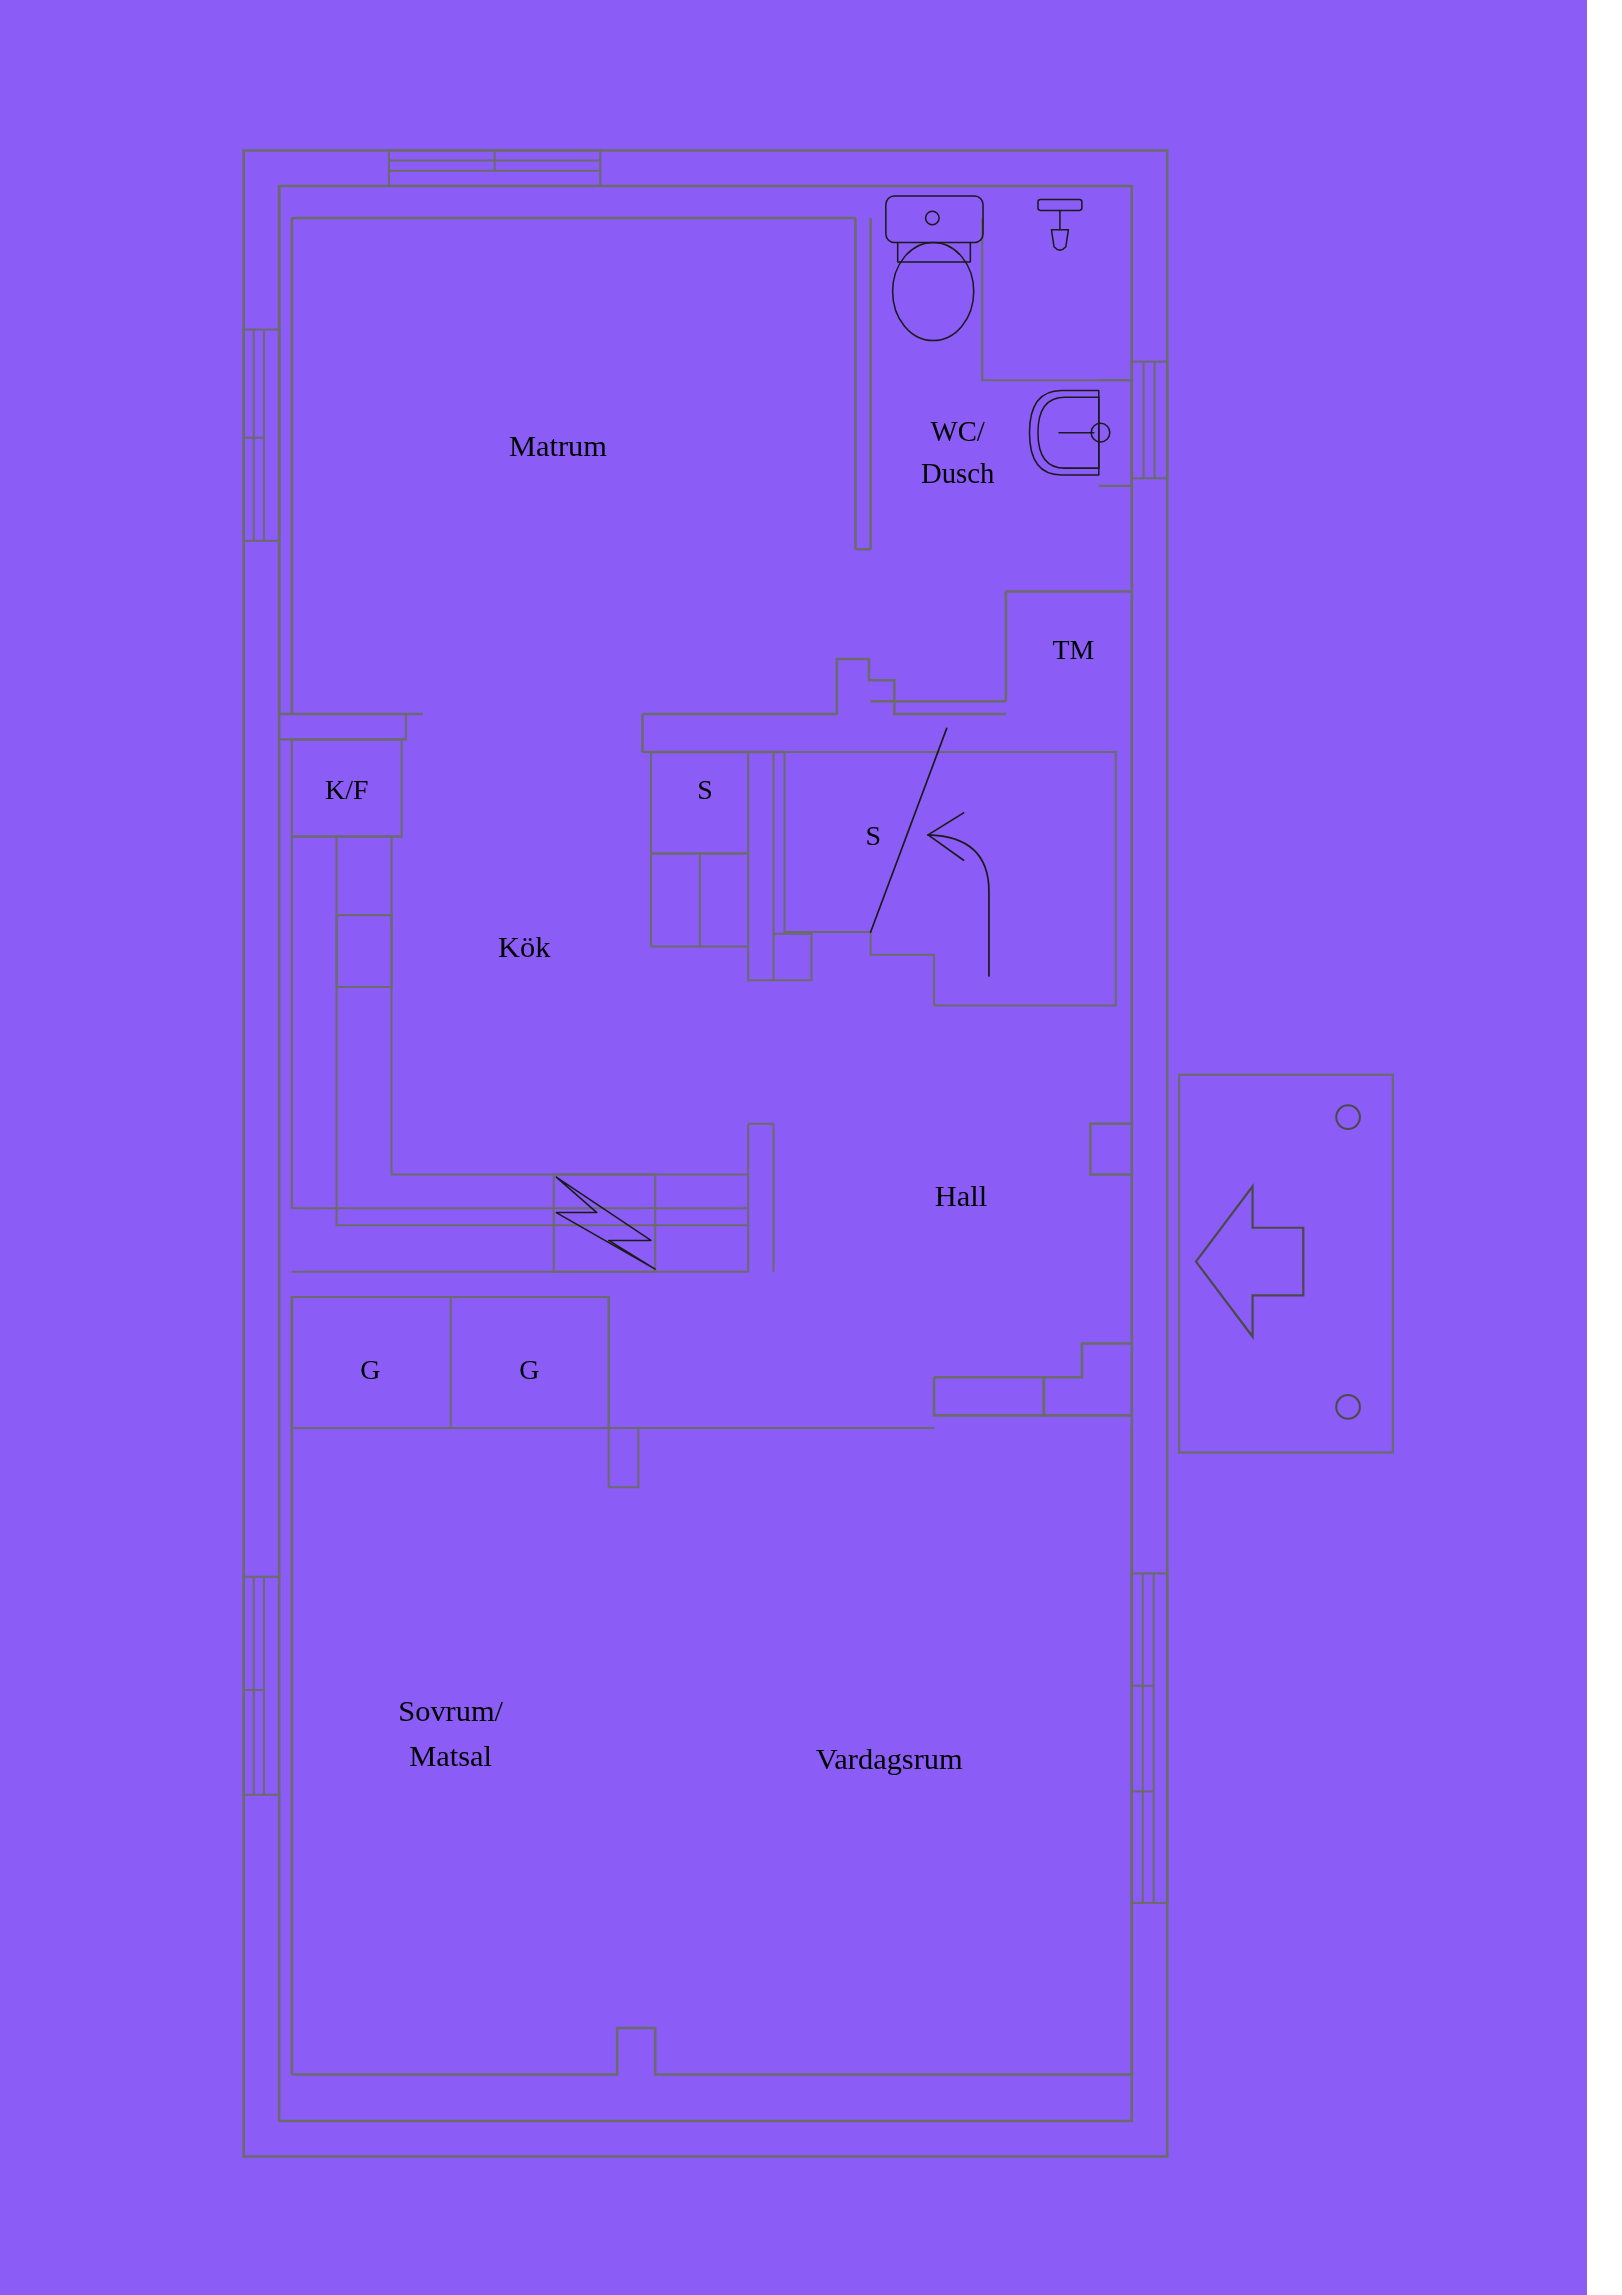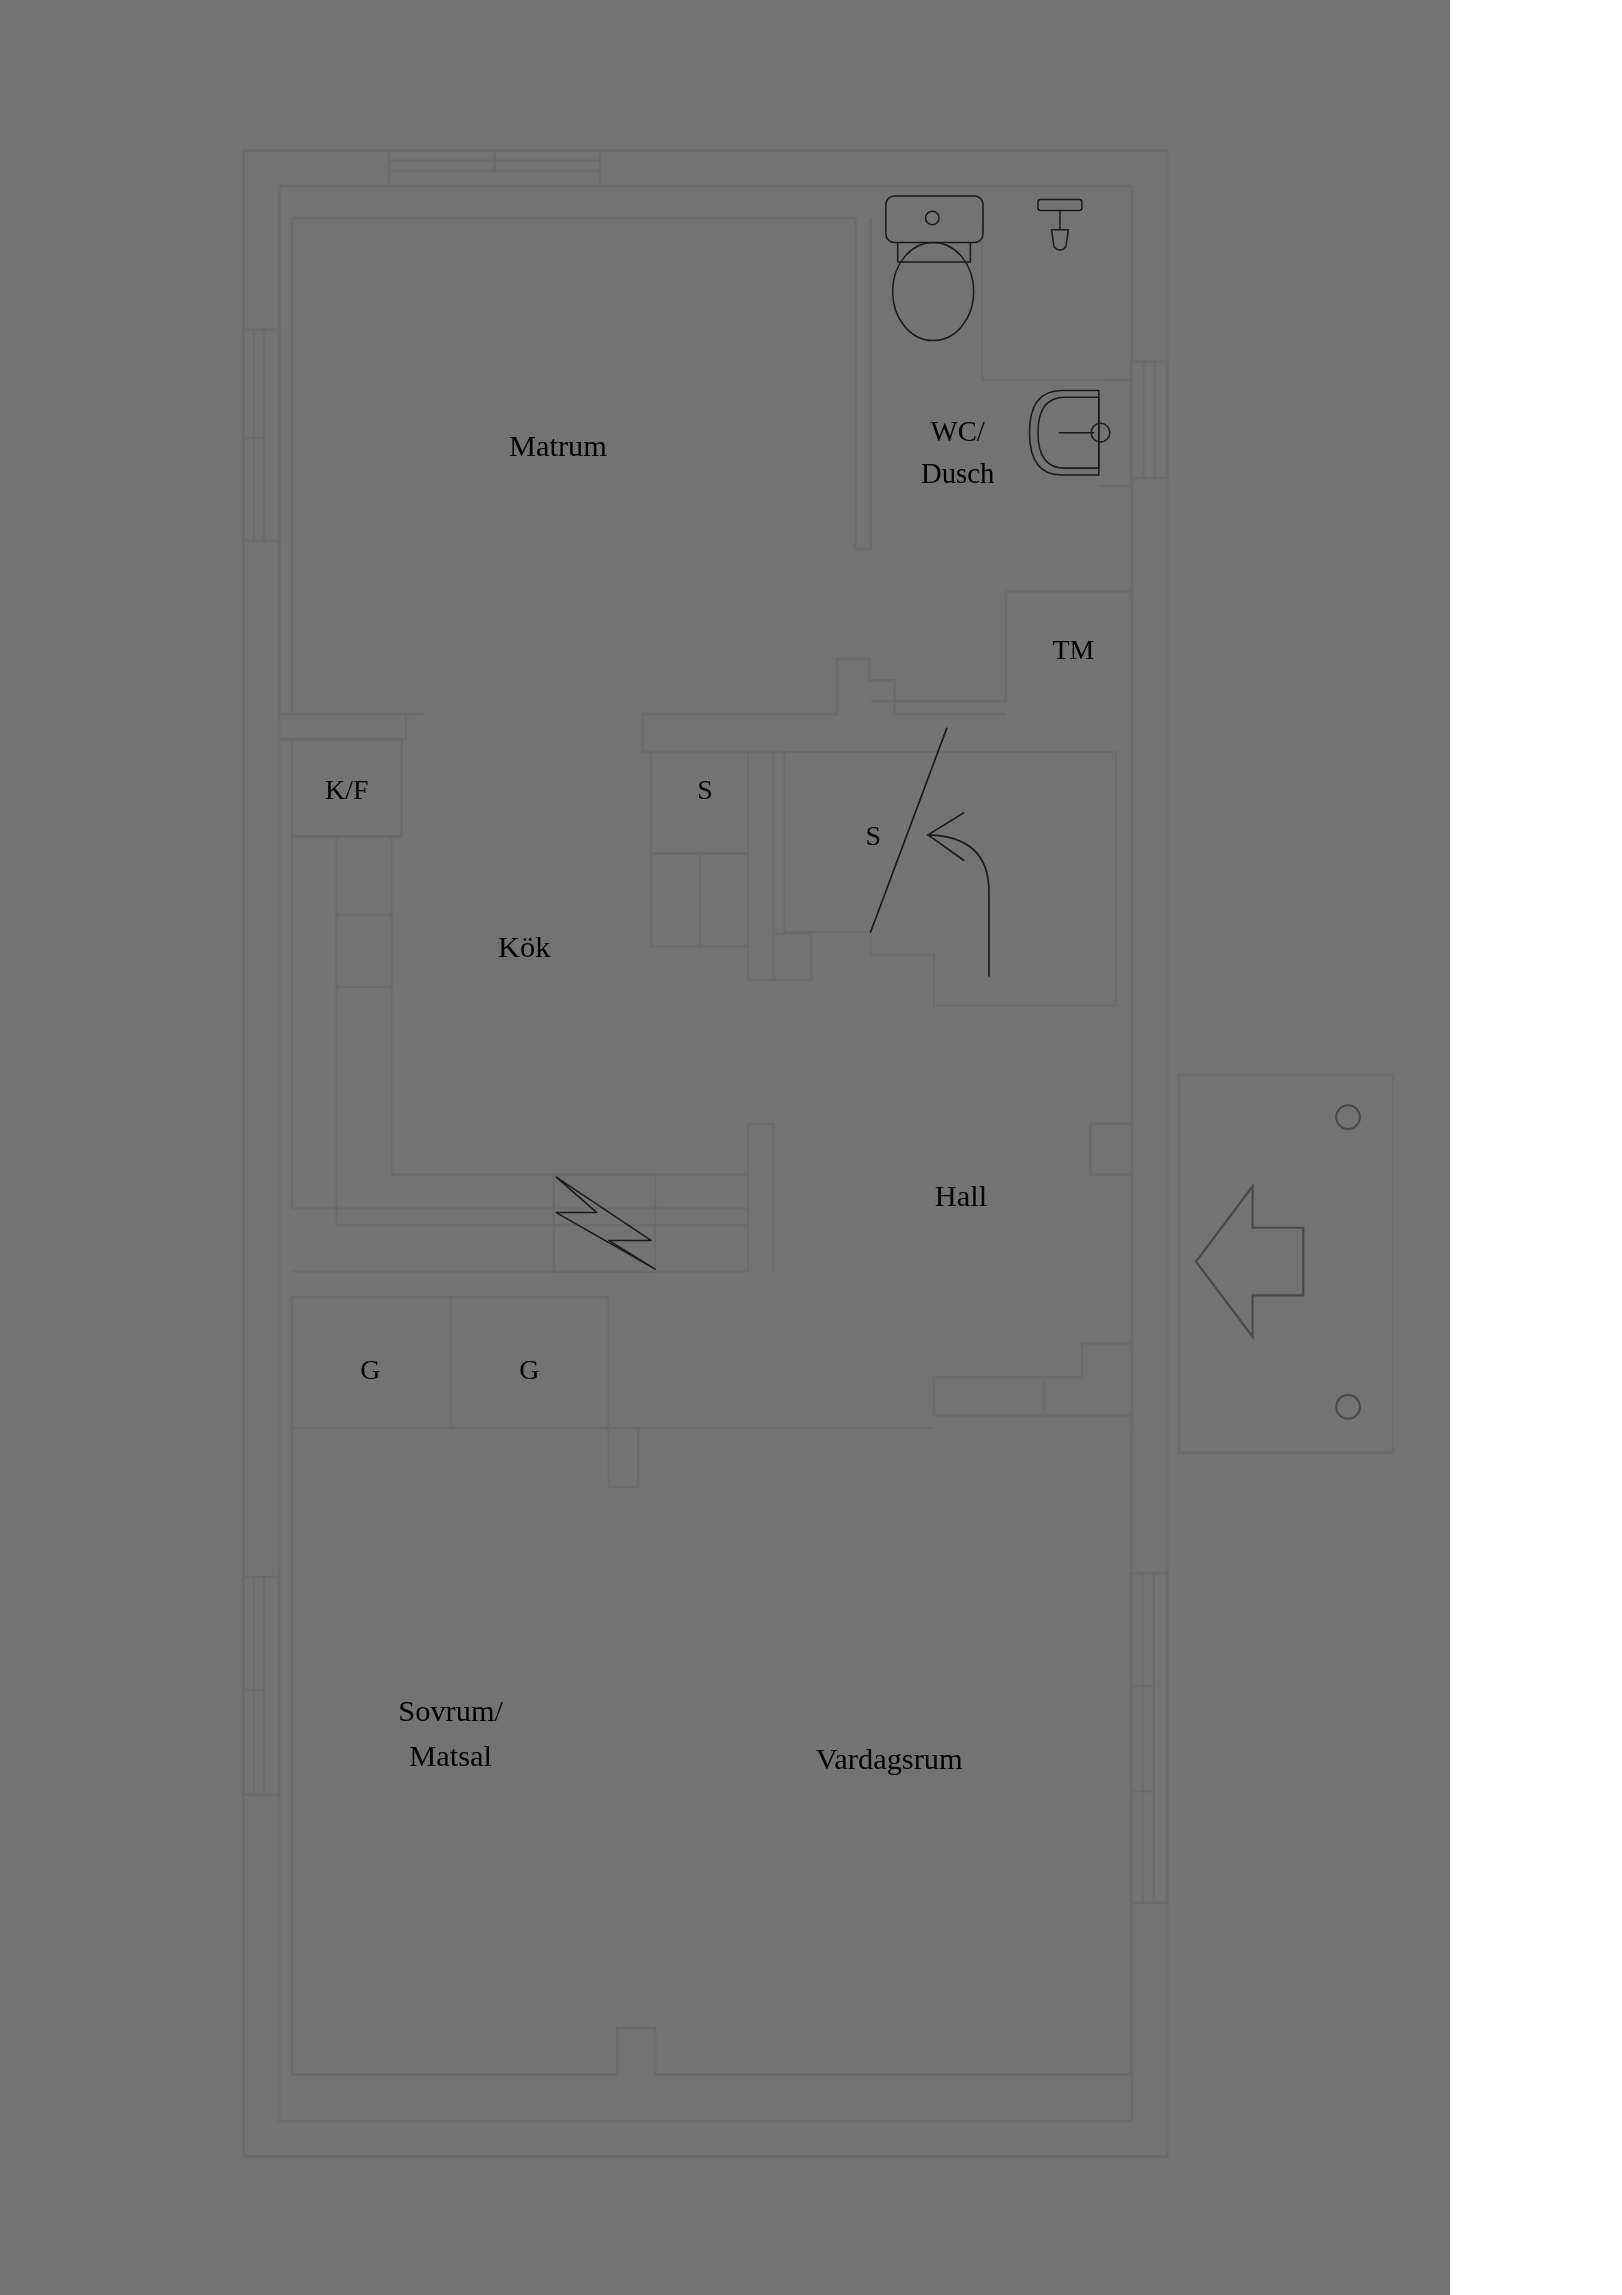--- a/index.html
+++ b/index.html
@@ -8,23 +8,23 @@
     background: #ffffff;
   }
   body {
     width: 1623px;
     height: 2295px;
     font-family: "Liberation Serif", "DejaVu Serif", serif;
     overflow: hidden;
   }
   #plan-root {
     position: relative;
-    width: 1450px;
+    width: 1587px;
     height: 2295px;
-    background: #737373;
+    background: #8b5cf6;
   }
   svg#floorplan {
     display: block;
     width: 1623px;
     height: 2295px;
   }
   .wall {
     fill: none;
     stroke: #6b6b6b;
     stroke-width: 3;

